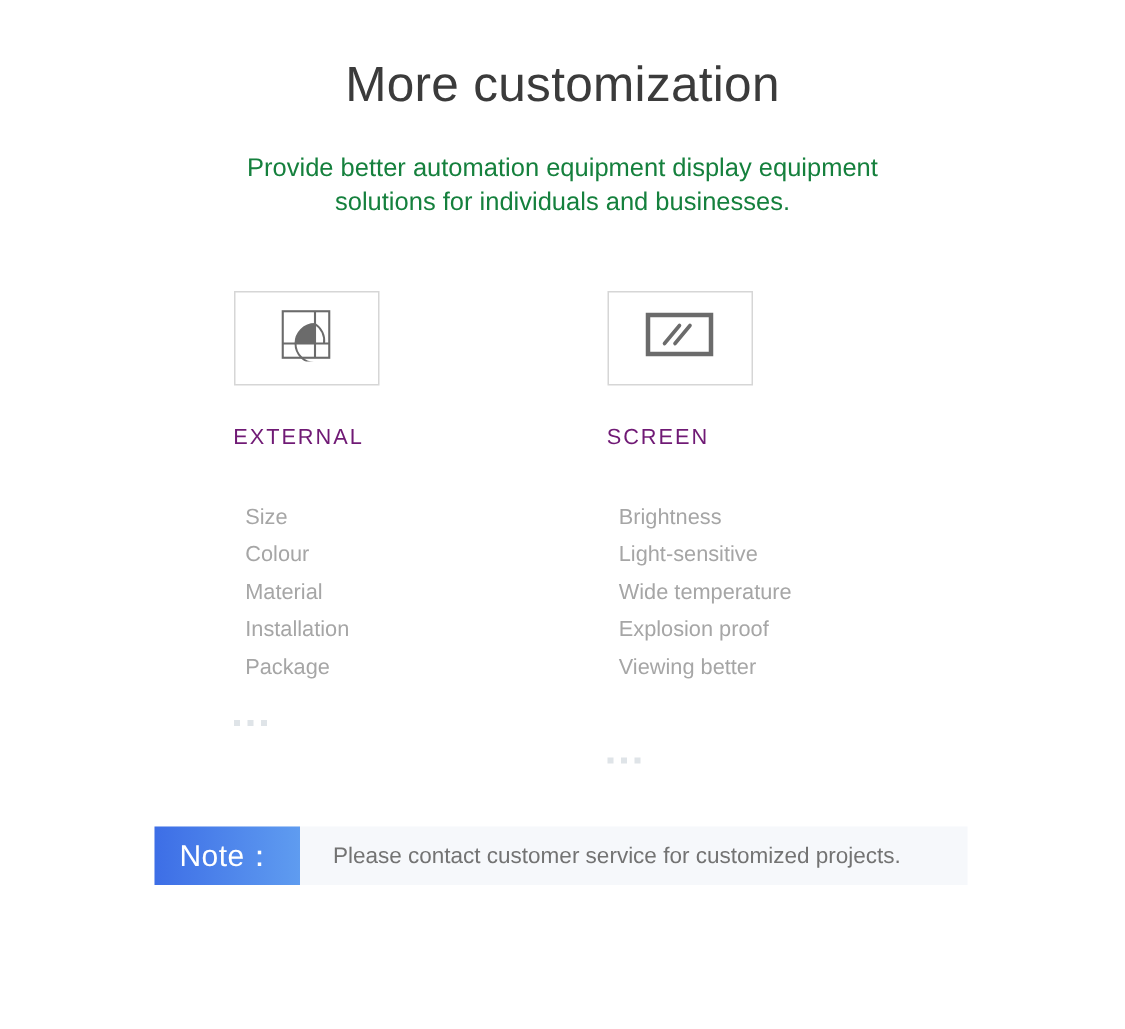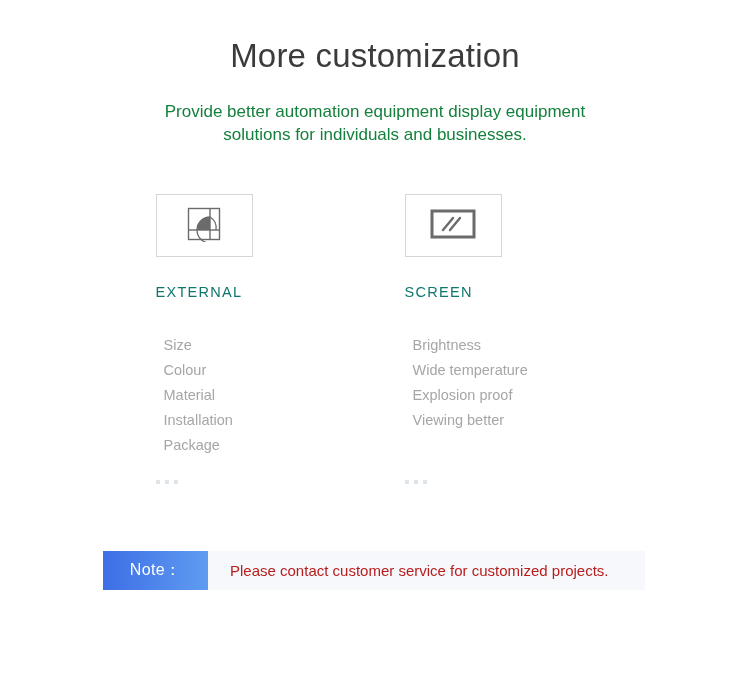--- a/index.html
+++ b/index.html
@@ -67,21 +67,21 @@
     display: flex;
     align-items: center;
     justify-content: center;
     background: #ffffff;
   }
 
   .category-label {
     margin-top: 27px;
     font-size: 14.5px;
     letter-spacing: 1.3px;
-    color: #0f766e;
+    color: #701a75;
     font-weight: 400;
     white-space: nowrap;
   }
 
   .feature-list {
     list-style: none;
     margin: 8px;
     padding: 0;
     margin-top: 33px;
   }
@@ -109,36 +109,36 @@
     position: absolute;
     left: 103px;
     top: 551px;
     width: 542px;
     height: 39px;
     display: flex;
     align-items: stretch;
     background: #f6f8fb;
   }
   .note-tag {
-    width: 105px;
+    width: 97px;
     display: flex;
     align-items: center;
     justify-content: center;
     background: linear-gradient(to right, #3d6ee6 0%, #5f9cf0 100%);
     color: #ffffff;
-    font-size: 16px;
+    font-size: 20px;
     letter-spacing: 0.3px;
   }
   .note-text {
     flex: 1;
     display: flex;
     align-items: center;
     padding-left: 22px;
     font-size: 15px;
-    color: #b91c1c;
+    color: #737373;
     white-space: nowrap;
   }
 </style>
 </head>
 <body>
 
 <div class="page">
 
   <div class="header">
     <h1 class="page-title">More customization</h1>
@@ -192,20 +192,21 @@
             <line x1="13" y1="21" x2="23" y2="9" stroke="#6b6b6b" stroke-width="2.4" stroke-linecap="round"></line>
             <line x1="20" y1="21" x2="30" y2="9" stroke="#6b6b6b" stroke-width="2.4" stroke-linecap="round"></line>
           </svg>
         </span>
       </div>
 
       <div class="category-label">SCREEN</div>
 
       <ul class="feature-list">
         <li class="feature-item">Brightness</li>
+        <li class="feature-item">Light-sensitive</li>
         <li class="feature-item">Wide temperature</li>
         <li class="feature-item">Explosion proof</li>
         <li class="feature-item">Viewing better</li>
         <li class="feature-item" style="visibility:hidden">&nbsp;</li>
       </ul>
 
       <div class="ellipsis">
         <span class="dot"></span>
         <span class="dot"></span>
         <span class="dot"></span>

